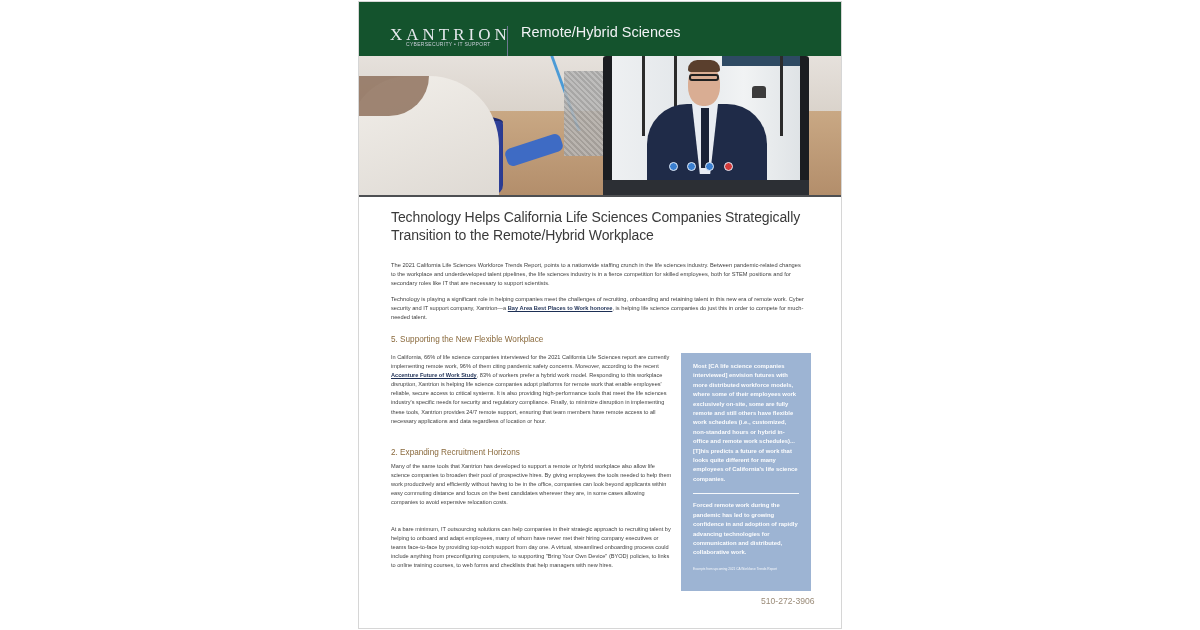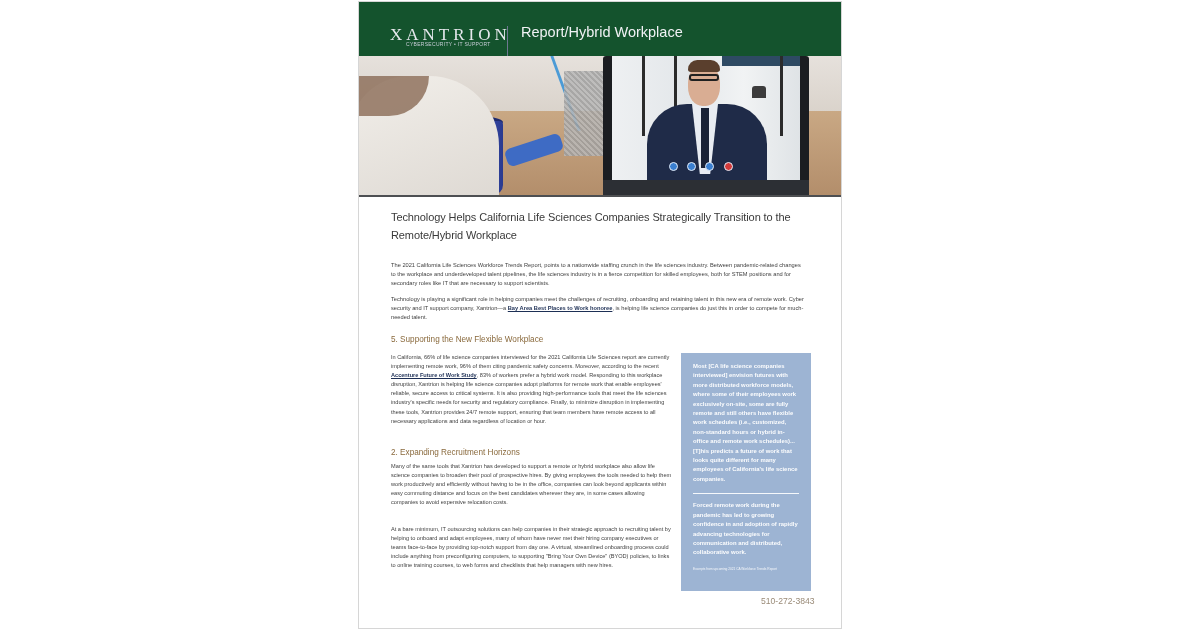--- a/index.html
+++ b/index.html
@@ -55,21 +55,21 @@
   .screen .shirt { position:absolute; left:80px; top:48px; width:26px; height:70px; background:#e8ecf2; clip-path: polygon(0 0,100% 0,70% 100%,30% 100%); }
   .screen .tie { position:absolute; left:89px; top:52px; width:8px; height:60px; background:#1a2236; }
   .screen .face { position:absolute; left:76px; top:8px; width:32px; height:42px; background:#d9ad93; border-radius:45%; }
   .screen .hairm { position:absolute; left:76px; top:4px; width:32px; height:12px; background:#5a3f2d; border-radius:10px 10px 3px 3px; }
   .screen .glasses { position:absolute; left:77px; top:18px; width:30px; height:7px; border:2px solid #202020; border-radius:3px; box-sizing:border-box; }
   .callbar { position:absolute; left:0; top:124px; width:100%; height:15px; background:#2c2f34; }
   .call-btn { position:absolute; top:106px; width:9px; height:9px; border-radius:50%; background:#3a7fd0; border:1px solid #e6eef8; box-sizing:border-box; }
   .call-btn.end { background:#d33a3a; }
 
   .title {
-    position: absolute; left: 32px; top: 207px; width: 420px; color: #3a3a3a; font-size: 11px;
+    position: absolute; left: 32px; top: 207px; width: 420px; color: #3a3a3a; font-size: 14px;
     line-height: 17.5px; letter-spacing: -0.1px;
   }
   .intro, .p2 {
     position: absolute; left: 32px; width: 414px; color: #3f3f3f; font-size: 5.7px; line-height: 9.1px;
   }
   .intro { top: 259px; }
   .p2 { top: 293px; }
   .link { color: #1d2f55; font-weight: bold; text-decoration: underline; }
   .h2 {
     position: absolute; left: 32px; color: #8a6a3d; font-size: 8.2px; white-space: nowrap;
@@ -95,21 +95,21 @@
 <body>
 
 <div class="page">
 
   <div class="header">
     <div class="logo">
       <div class="logo-word">XANTRION</div>
       <div class="logo-sub">CYBERSECURITY • IT SUPPORT</div>
     </div>
     <div class="header-divider"></div>
-    <div class="header-title">Report/Hybrid Workplace</div>
+    <div class="header-title">Remote/Hybrid Sciences</div>
   </div>
 
   <div class="hero">
     <div class="wall"></div>
     <div class="desk"></div>
     <div class="pencils"></div>
     <div class="basket"></div>
     <div class="mug-top"></div>
     <div class="mug"></div>
     <div class="stapler"></div>
@@ -152,14 +152,14 @@
   <div class="col c2">Many of the same tools that Xantrion has developed to support a remote or hybrid workplace also allow life science companies to broaden their pool of prospective hires. By giving employees the tools needed to help them work productively and efficiently without having to be in the office, companies can look beyond applicants within easy commuting distance and focus on the best candidates wherever they are, in some cases allowing companies to avoid expensive relocation costs.</div>
   <div class="col c3">At a bare minimum, IT outsourcing solutions can help companies in their strategic approach to recruiting talent by helping to onboard and adapt employees, many of whom have never met their hiring company executives or teams face-to-face by providing top-notch support from day one. A virtual, streamlined onboarding process could include anything from preconfiguring computers, to supporting "Bring Your Own Device" (BYOD) policies, to links to online training courses, to web forms and checklists that help managers with new hires.</div>
 
   <div class="sidebox">
     <div class="quote1">Most [CA life science companies interviewed] envision futures with more distributed workforce models, where some of their employees work exclusively on-site, some are fully remote and still others have flexible work schedules (i.e., customized, non-standard hours or hybrid in-office and remote work schedules)... [T]his predicts a future of work that looks quite different for many employees of California's life science companies.</div>
     <div class="box-divider"></div>
     <div class="quote2">Forced remote work during the pandemic has led to growing confidence in and adoption of rapidly advancing technologies for communication and distributed, collaborative work.</div>
     <div class="box-source">Excerpts from upcoming 2021 CA Workforce Trends Report</div>
   </div>
 
-  <div class="phone">510-272-3843</div>
+  <div class="phone">510-272-3906</div>
 </div>
 
 </body></html>

